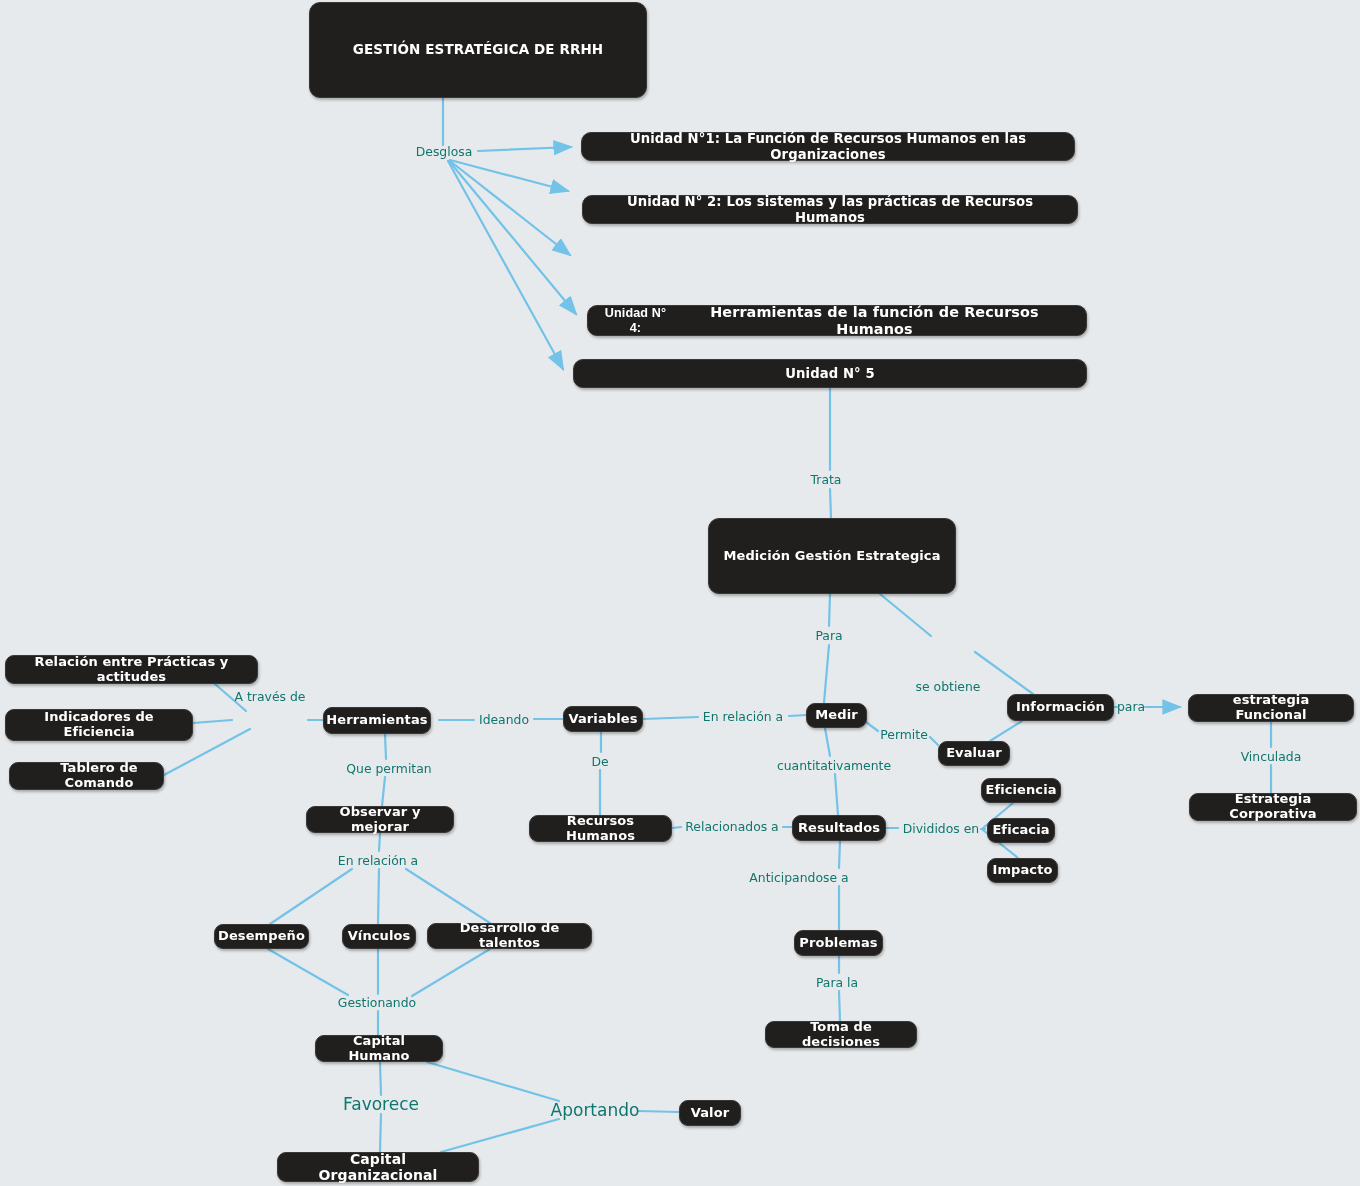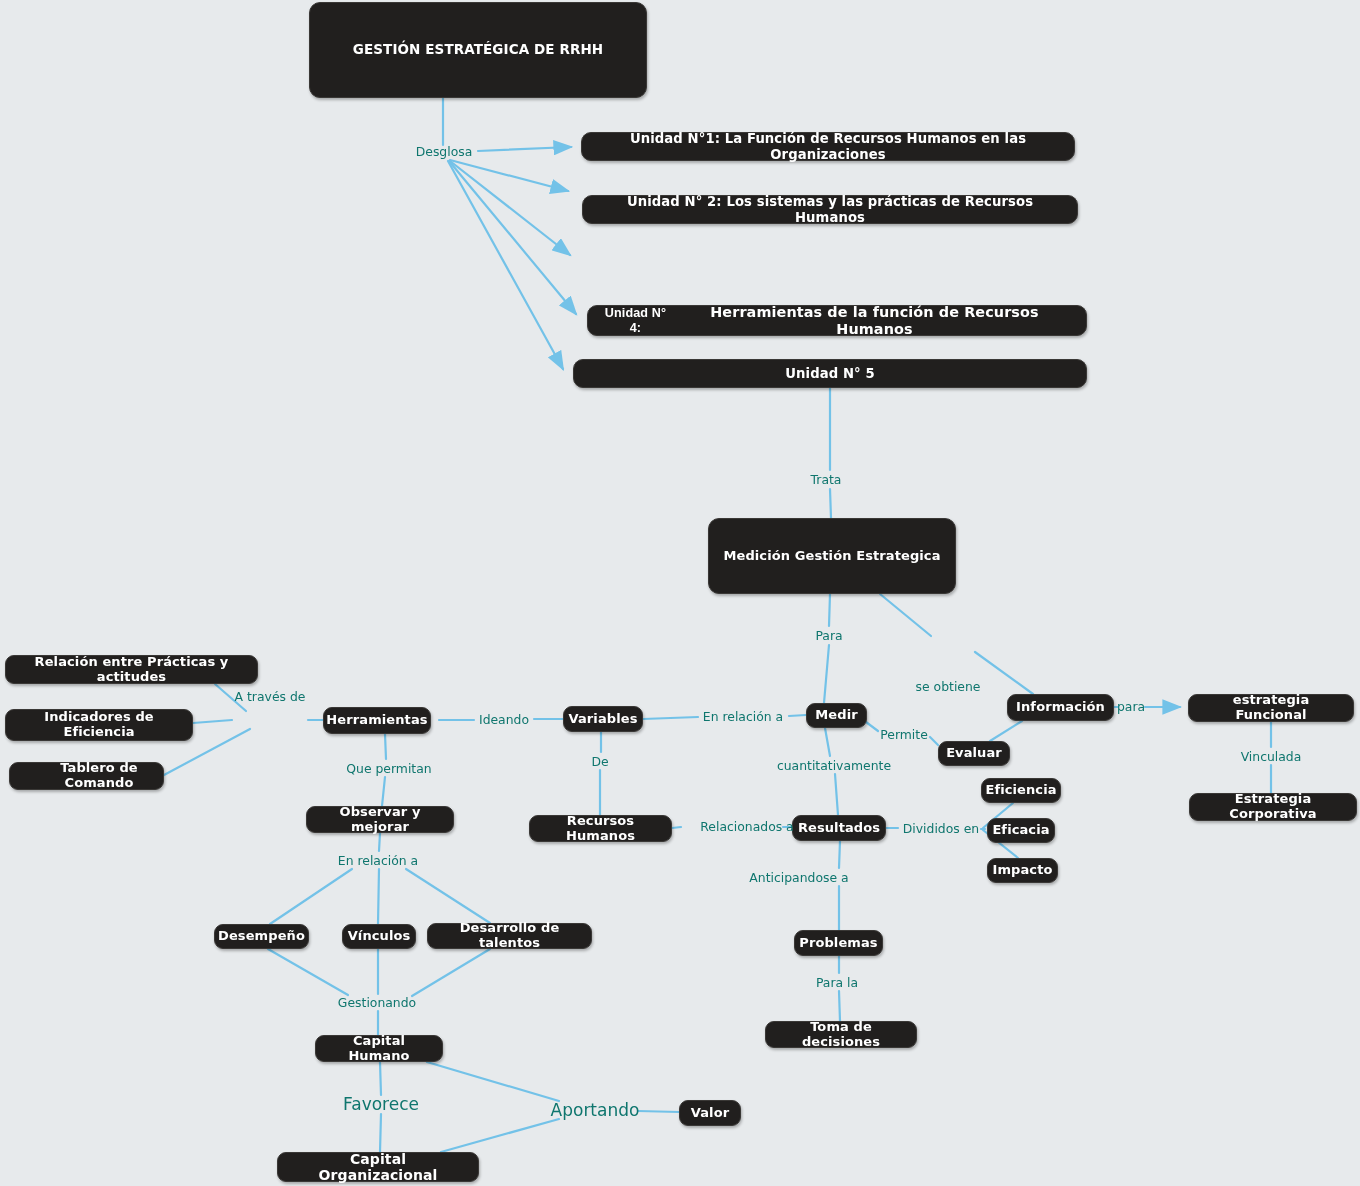--- a/index.html
+++ b/index.html
@@ -247,21 +247,21 @@
   <div class="linklabel" style="left:948px;top:652px;margin-top:34px;">se obtiene</div>
   <div class="linklabel" style="left:270px;top:696px;">A través de</div>
   <div class="linklabel" style="left:504px;top:719px;">Ideando</div>
   <div class="linklabel" style="left:743px;top:716px;">En relación a</div>
   <div class="linklabel" style="left:904px;top:734px;">Permite</div>
   <div class="linklabel" style="left:1131px;top:706px;">para</div>
   <div class="linklabel" style="left:1271px;top:756px;">Vinculada</div>
   <div class="linklabel" style="left:389px;top:768px;">Que permitan</div>
   <div class="linklabel" style="left:600px;top:761px;">De</div>
   <div class="linklabel" style="left:834px;top:765px;">cuantitativamente</div>
-  <div class="linklabel" style="left:732px;top:826px;margin-left:15px;">Relacionados a</div>
+  <div class="linklabel" style="left:732px;top:826px;">Relacionados a</div>
   <div class="linklabel" style="left:941px;top:828px;">Divididos en</div>
   <div class="linklabel" style="left:378px;top:860px;">En relación a</div>
   <div class="linklabel" style="left:799px;top:877px;">Anticipandose a</div>
   <div class="linklabel" style="left:377px;top:1002px;">Gestionando</div>
   <div class="linklabel" style="left:837px;top:982px;">Para la</div>
   <div class="linklabel lg" style="left:381px;top:1104px;">Favorece</div>
   <div class="linklabel lg" style="left:595px;top:1110px;">Aportando</div>
 
 </div>
 

